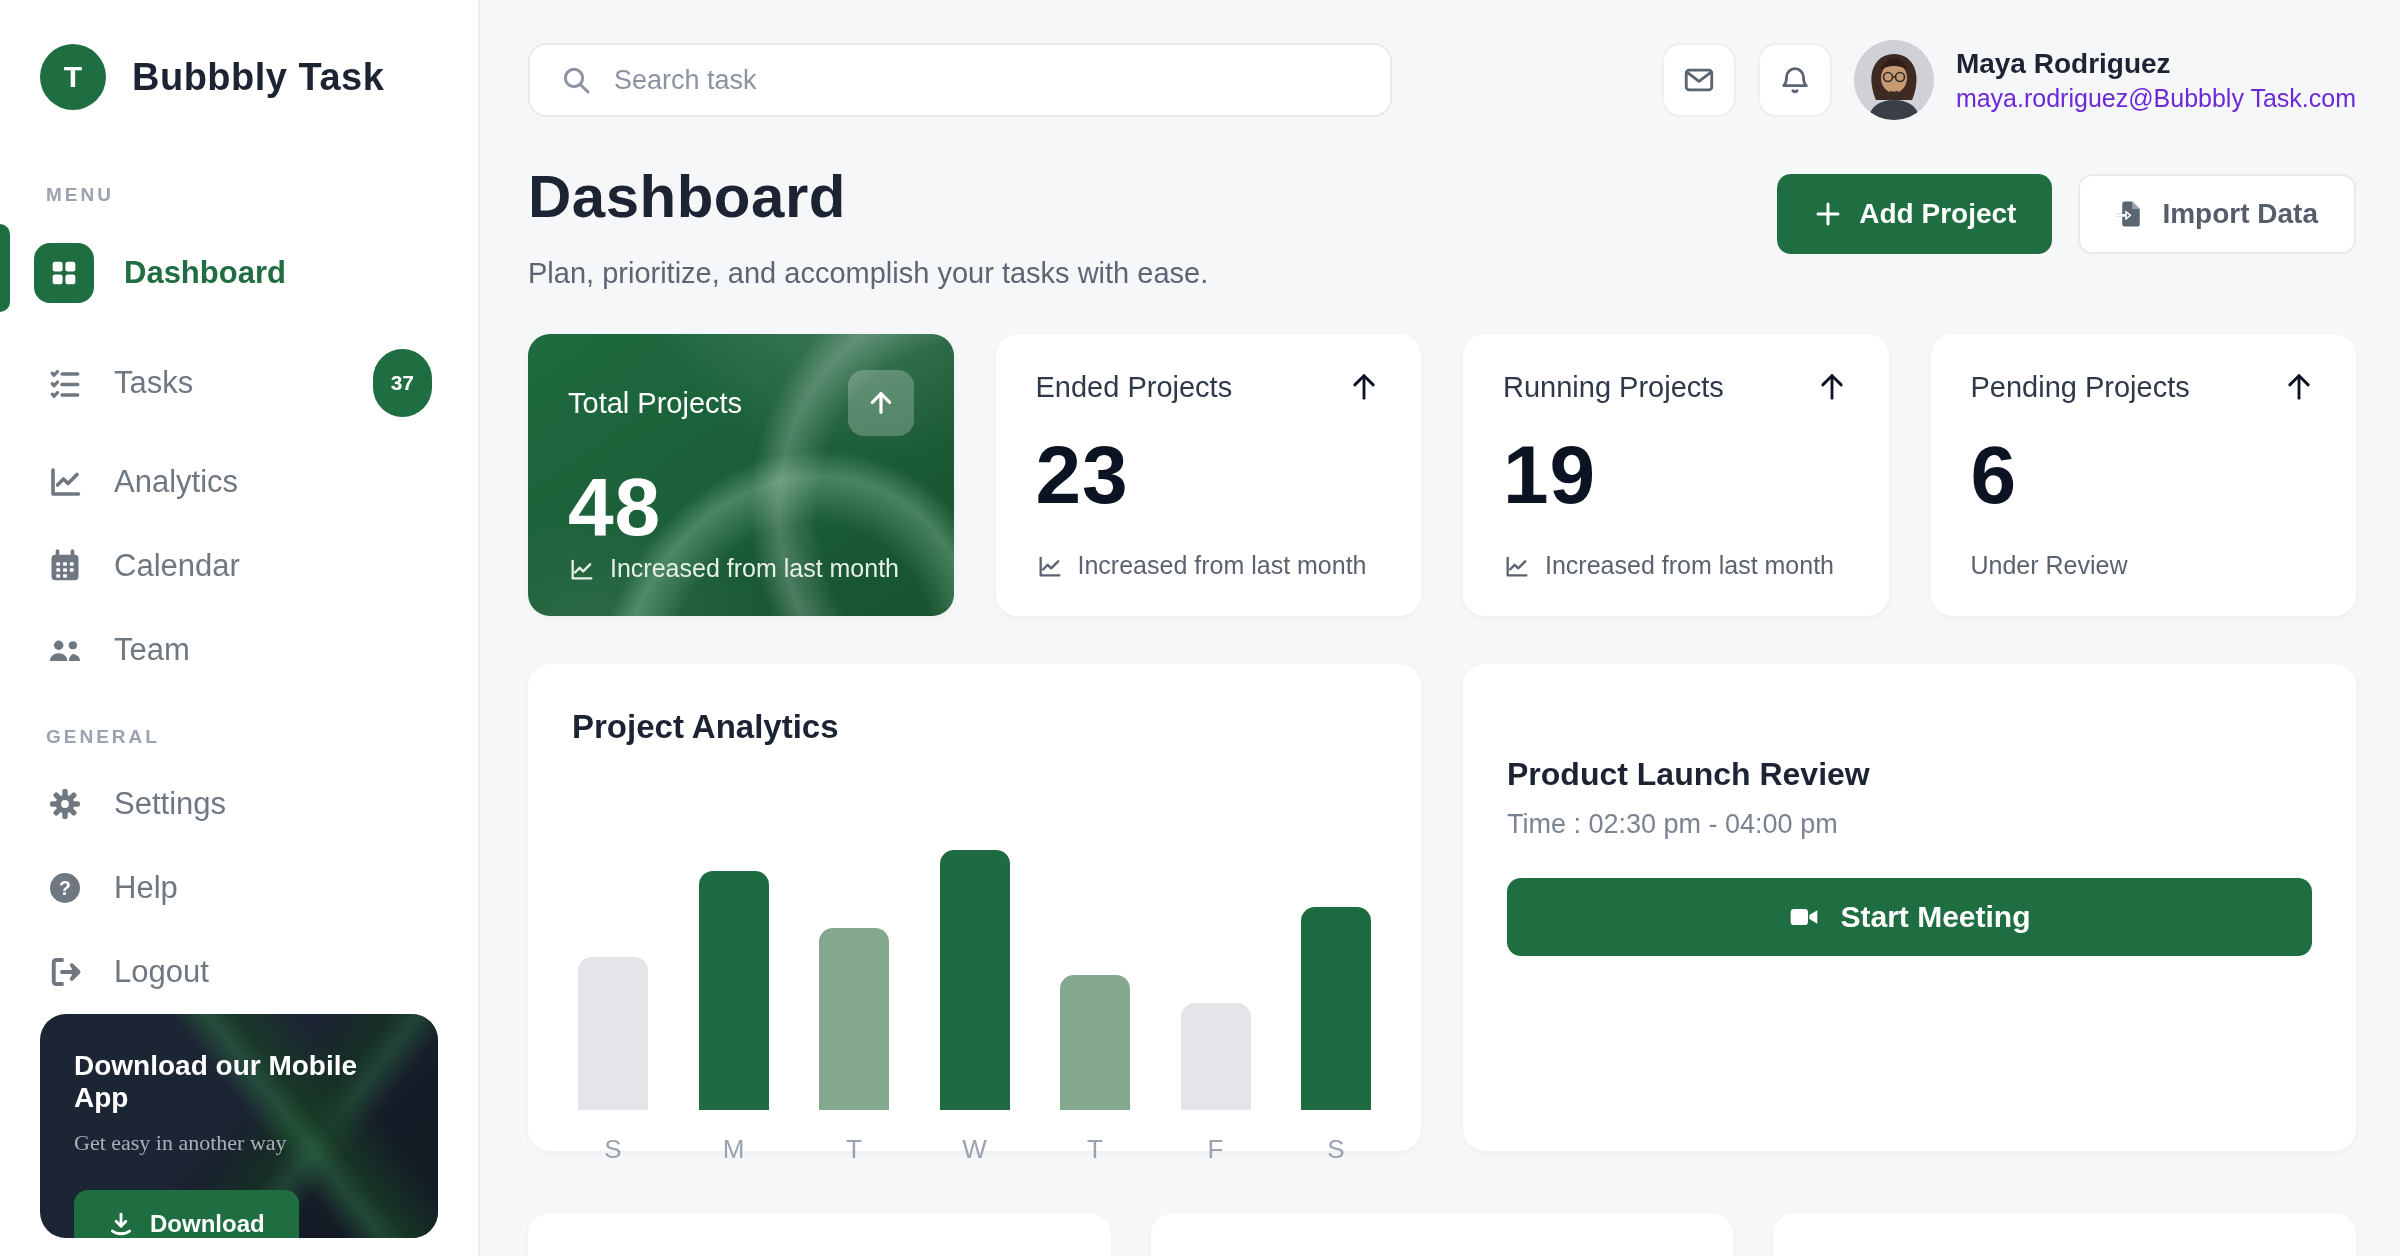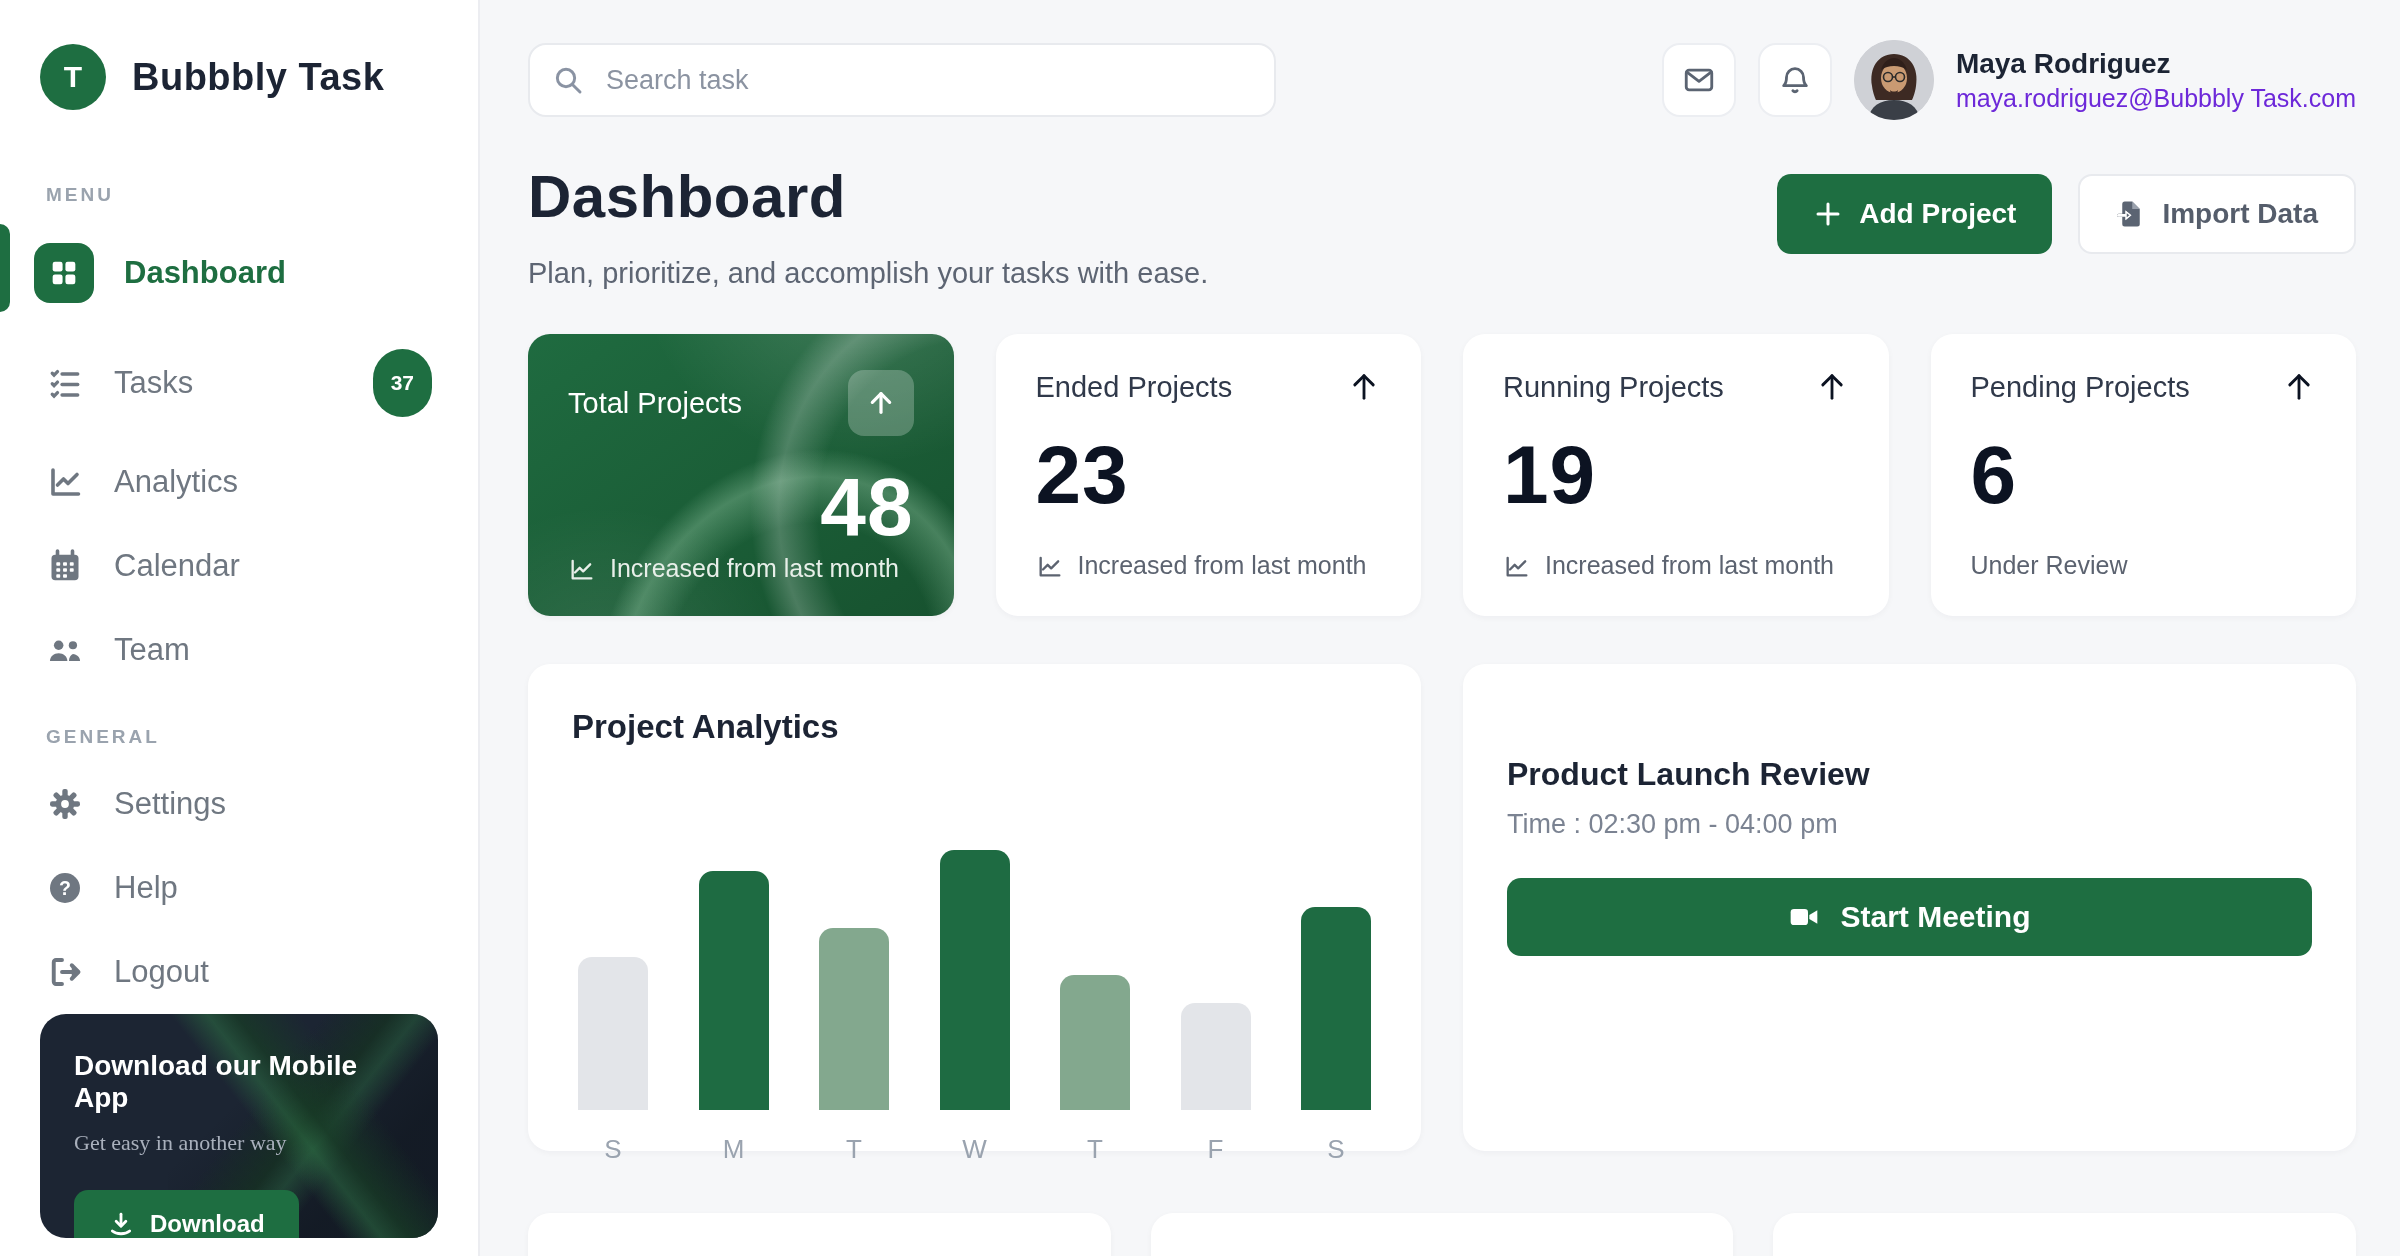--- a/index.html
+++ b/index.html
@@ -40,22 +40,22 @@
   .promo-title { position:relative; color:#fff; font-size:28px; font-weight:bold; margin-bottom:16px; }
   .promo-sub { position:relative; color:#a9b0bc; font-size:22px; margin-bottom:34px;font-family:Liberation Serif, serif; }
   .promo-btn { position:relative; display:inline-flex; align-items:center; gap:16px; background:#1e6e41; color:#fff;
                border:none; font-family:inherit; font-size:24px; font-weight:bold; padding:20px 34px;
                border-radius:14px; cursor:pointer; }
 
   
   .main { flex:1; padding:40px 44px 0 48px; display:flex; flex-direction:column; }
 
   .topbar { display:flex; align-items:center; margin-bottom:42px; }
-  .search { display:flex; align-items:center; gap:22px; width:748px; height:74px; background:#fff;
-            border:2px solid #e8eaee; border-radius:18px; padding:0 22px; }
+  .search { display:flex; align-items:center; gap:22px; width:864px; height:74px; background:#fff;
+            border:2px solid #e8eaee; border-radius:18px; padding:0 30px; }
   .search input { border:none; outline:none; font-family:inherit; font-size:27px; color:#1c2434; width:100%; background:transparent; }
   .search input::placeholder { color:#8b93a1; }
   .top-right { margin-left:auto; display:flex; align-items:center; gap:22px; }
   .icon-btn { width:74px; height:74px; background:#fff; border:2px solid #eceef2; border-radius:18px;
               display:flex; align-items:center; justify-content:center; cursor:pointer; }
   .avatar { width:80px; height:80px; border-radius:50%; overflow:hidden; background:#cfd1d6; flex:none; }
   .user-meta { line-height:1.3; }
   .user-name { font-size:28px; font-weight:bold; color:#1c2434; }
   .user-email { font-size:25px; color:#6d28d9;text-align:center; }
 
@@ -79,21 +79,21 @@
       background:
         radial-gradient(95% 130% at 78% -25%, rgba(255,255,255,.18), transparent 55%),
         radial-gradient(70% 95% at 18% 118%, rgba(255,255,255,.10), transparent 60%),
         linear-gradient(145deg,#1f6b40 0%,#17522f 100%); }
   .featured .swirl1, .featured .swirl2 { position:absolute; border-radius:50%; pointer-events:none; }
   .swirl1 { width:480px; height:560px; left:30px; top:60px; transform:rotate(24deg);
             background:radial-gradient(closest-side, rgba(140,200,160,.0) 55%, rgba(160,210,175,.35) 72%, rgba(140,200,160,0) 82%); }
   .swirl2 { width:560px; height:620px; left:180px; top:-120px; transform:rotate(-18deg);
             background:radial-gradient(closest-side, rgba(255,255,255,0) 60%, rgba(255,255,255,.22) 74%, rgba(255,255,255,0) 84%); }
   .featured .stat-label { color:#fff; position:relative; }
-  .featured .stat-value { color:#fff; position:relative;text-align:right; }
+  .featured .stat-value { color:#fff; position:relative; }
   .featured .stat-note { color:#e8efe9; position:relative; }
   .arrow-chip { width:66px; height:66px; border-radius:16px; background:rgba(255,255,255,.24);
                 display:flex; align-items:center; justify-content:center; position:relative; }
 
   .row2 { display:grid; grid-template-columns:1fr 1fr; gap:42px; margin-bottom:62px; }
   .panel { background:#fff; border-radius:22px; padding:44px 44px 36px; height:487px;
            box-shadow:0 2px 6px rgba(20,30,50,.04); }
   .panel-title { font-size:33px; font-weight:bold; color:#1c2434; }
 
   .chart { display:flex; justify-content:space-between; align-items:flex-end; height:268px; margin-top:96px; padding:0 6px; }

